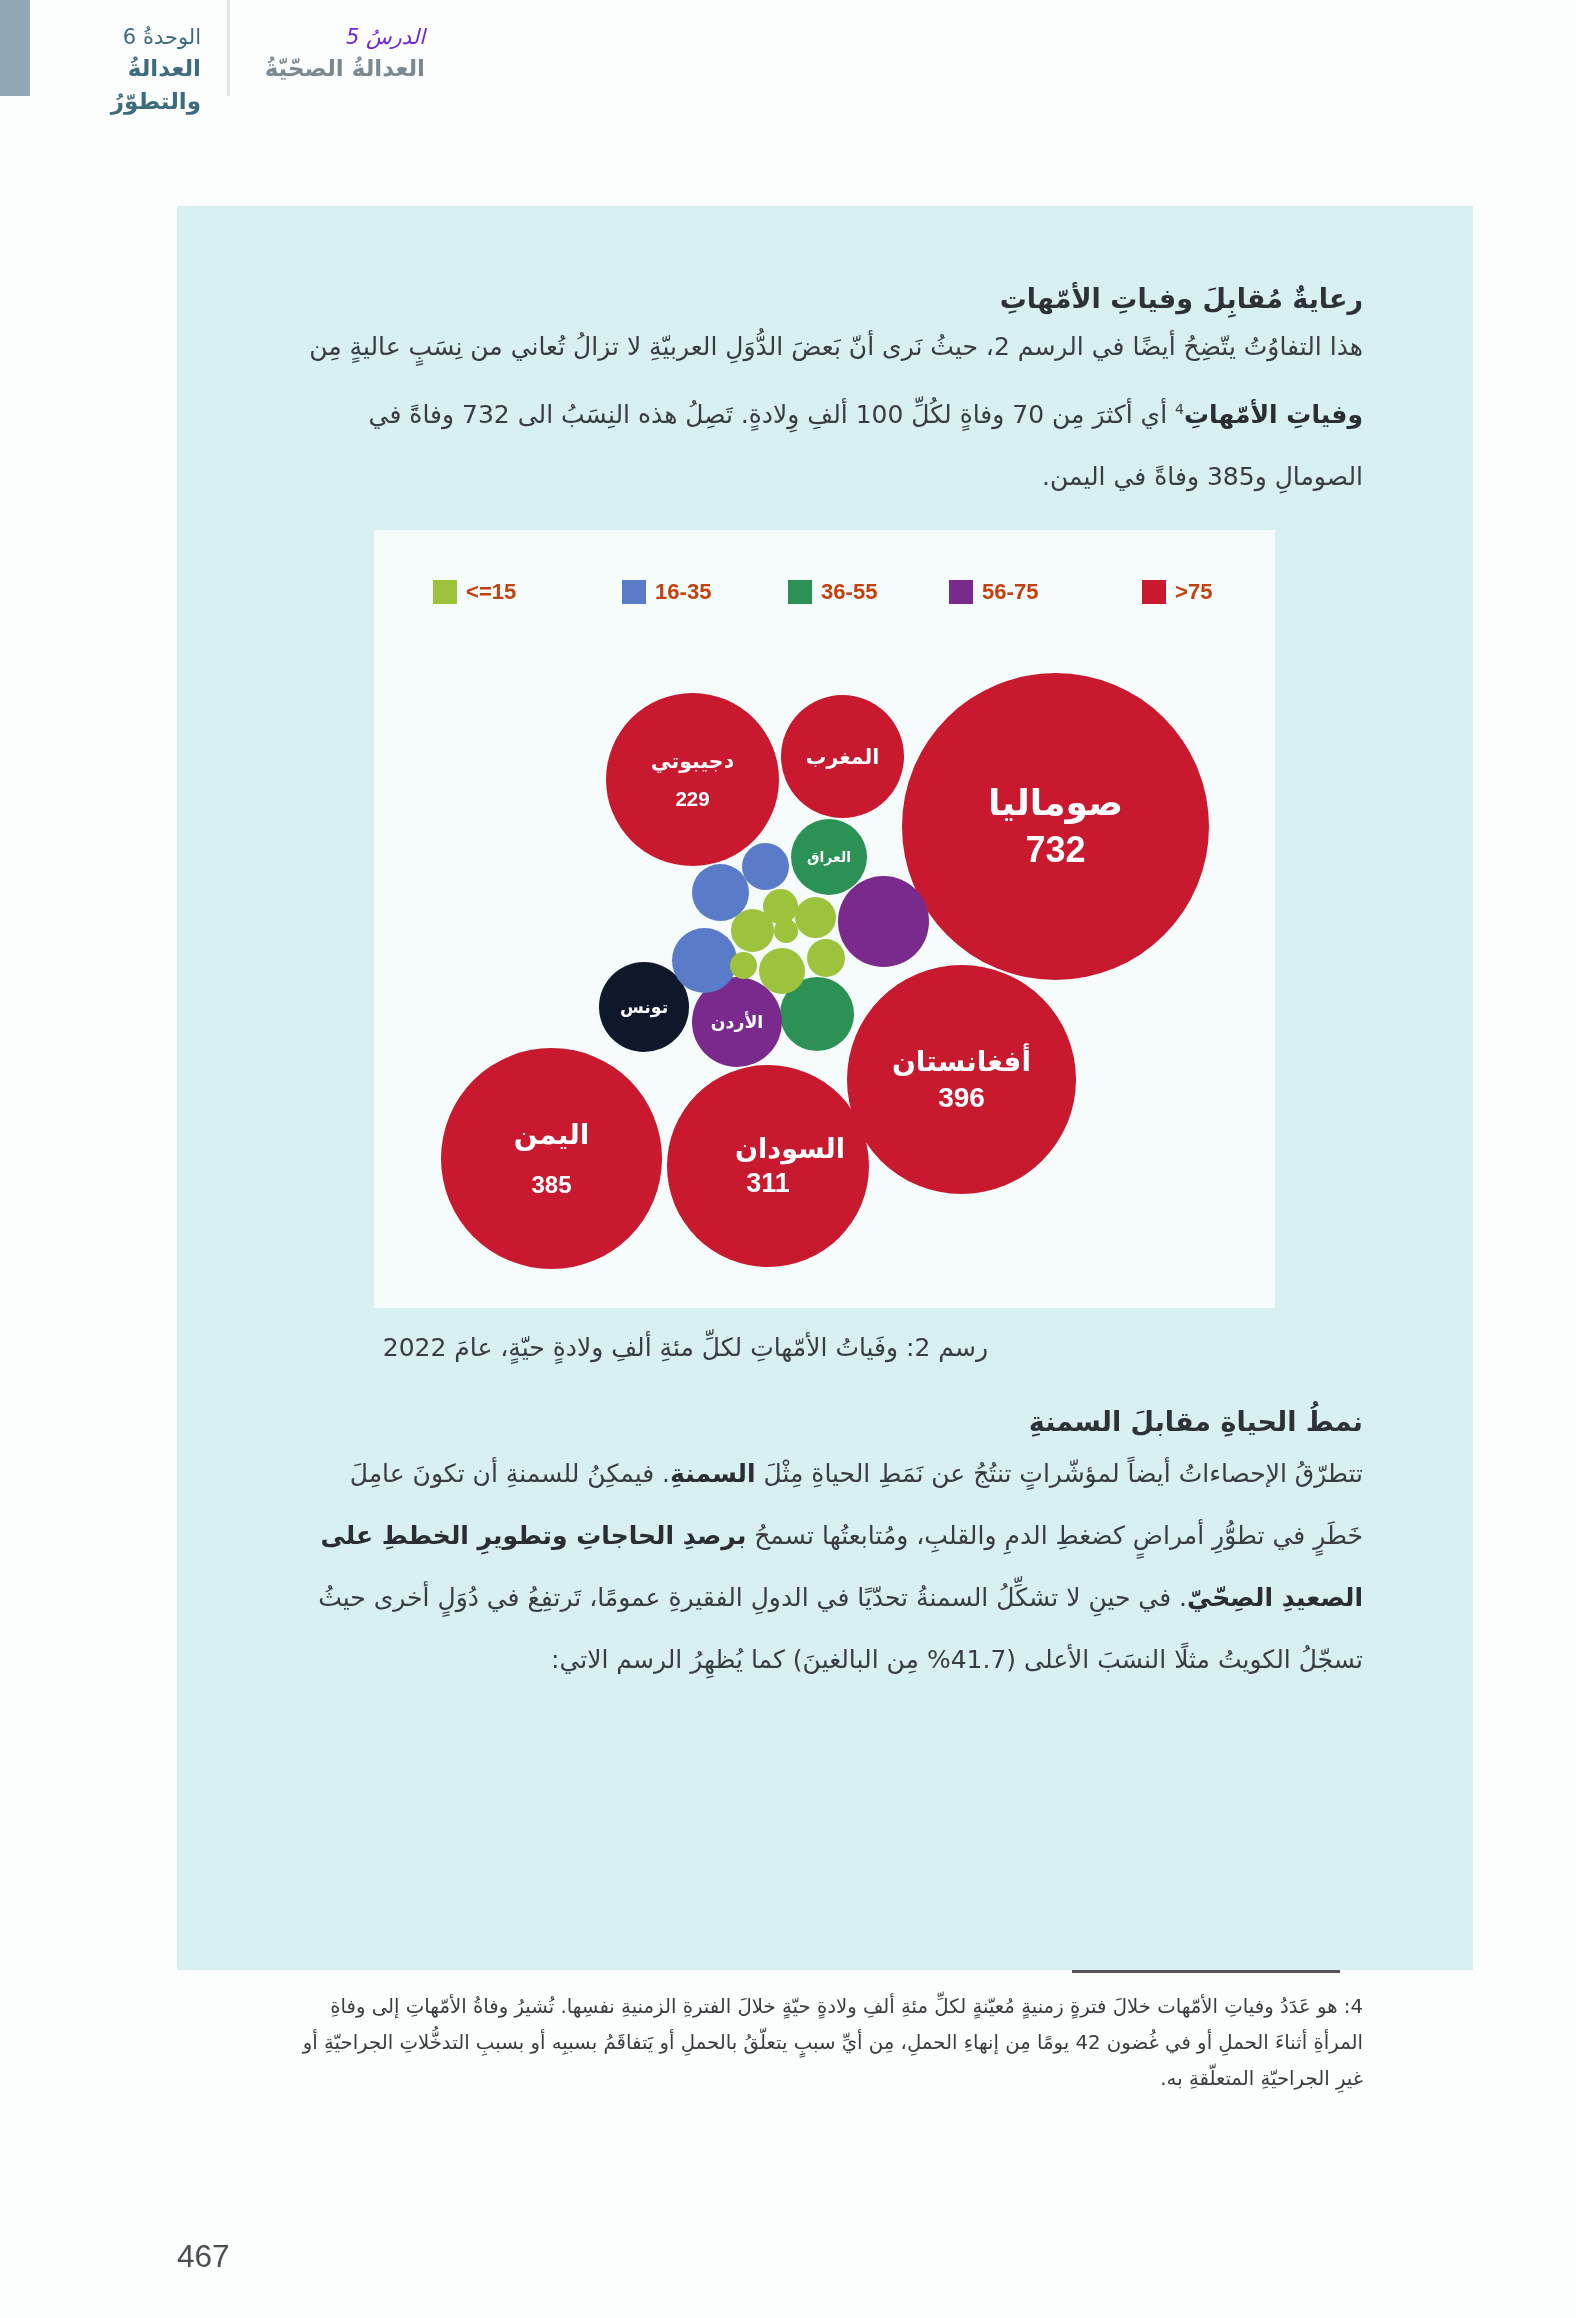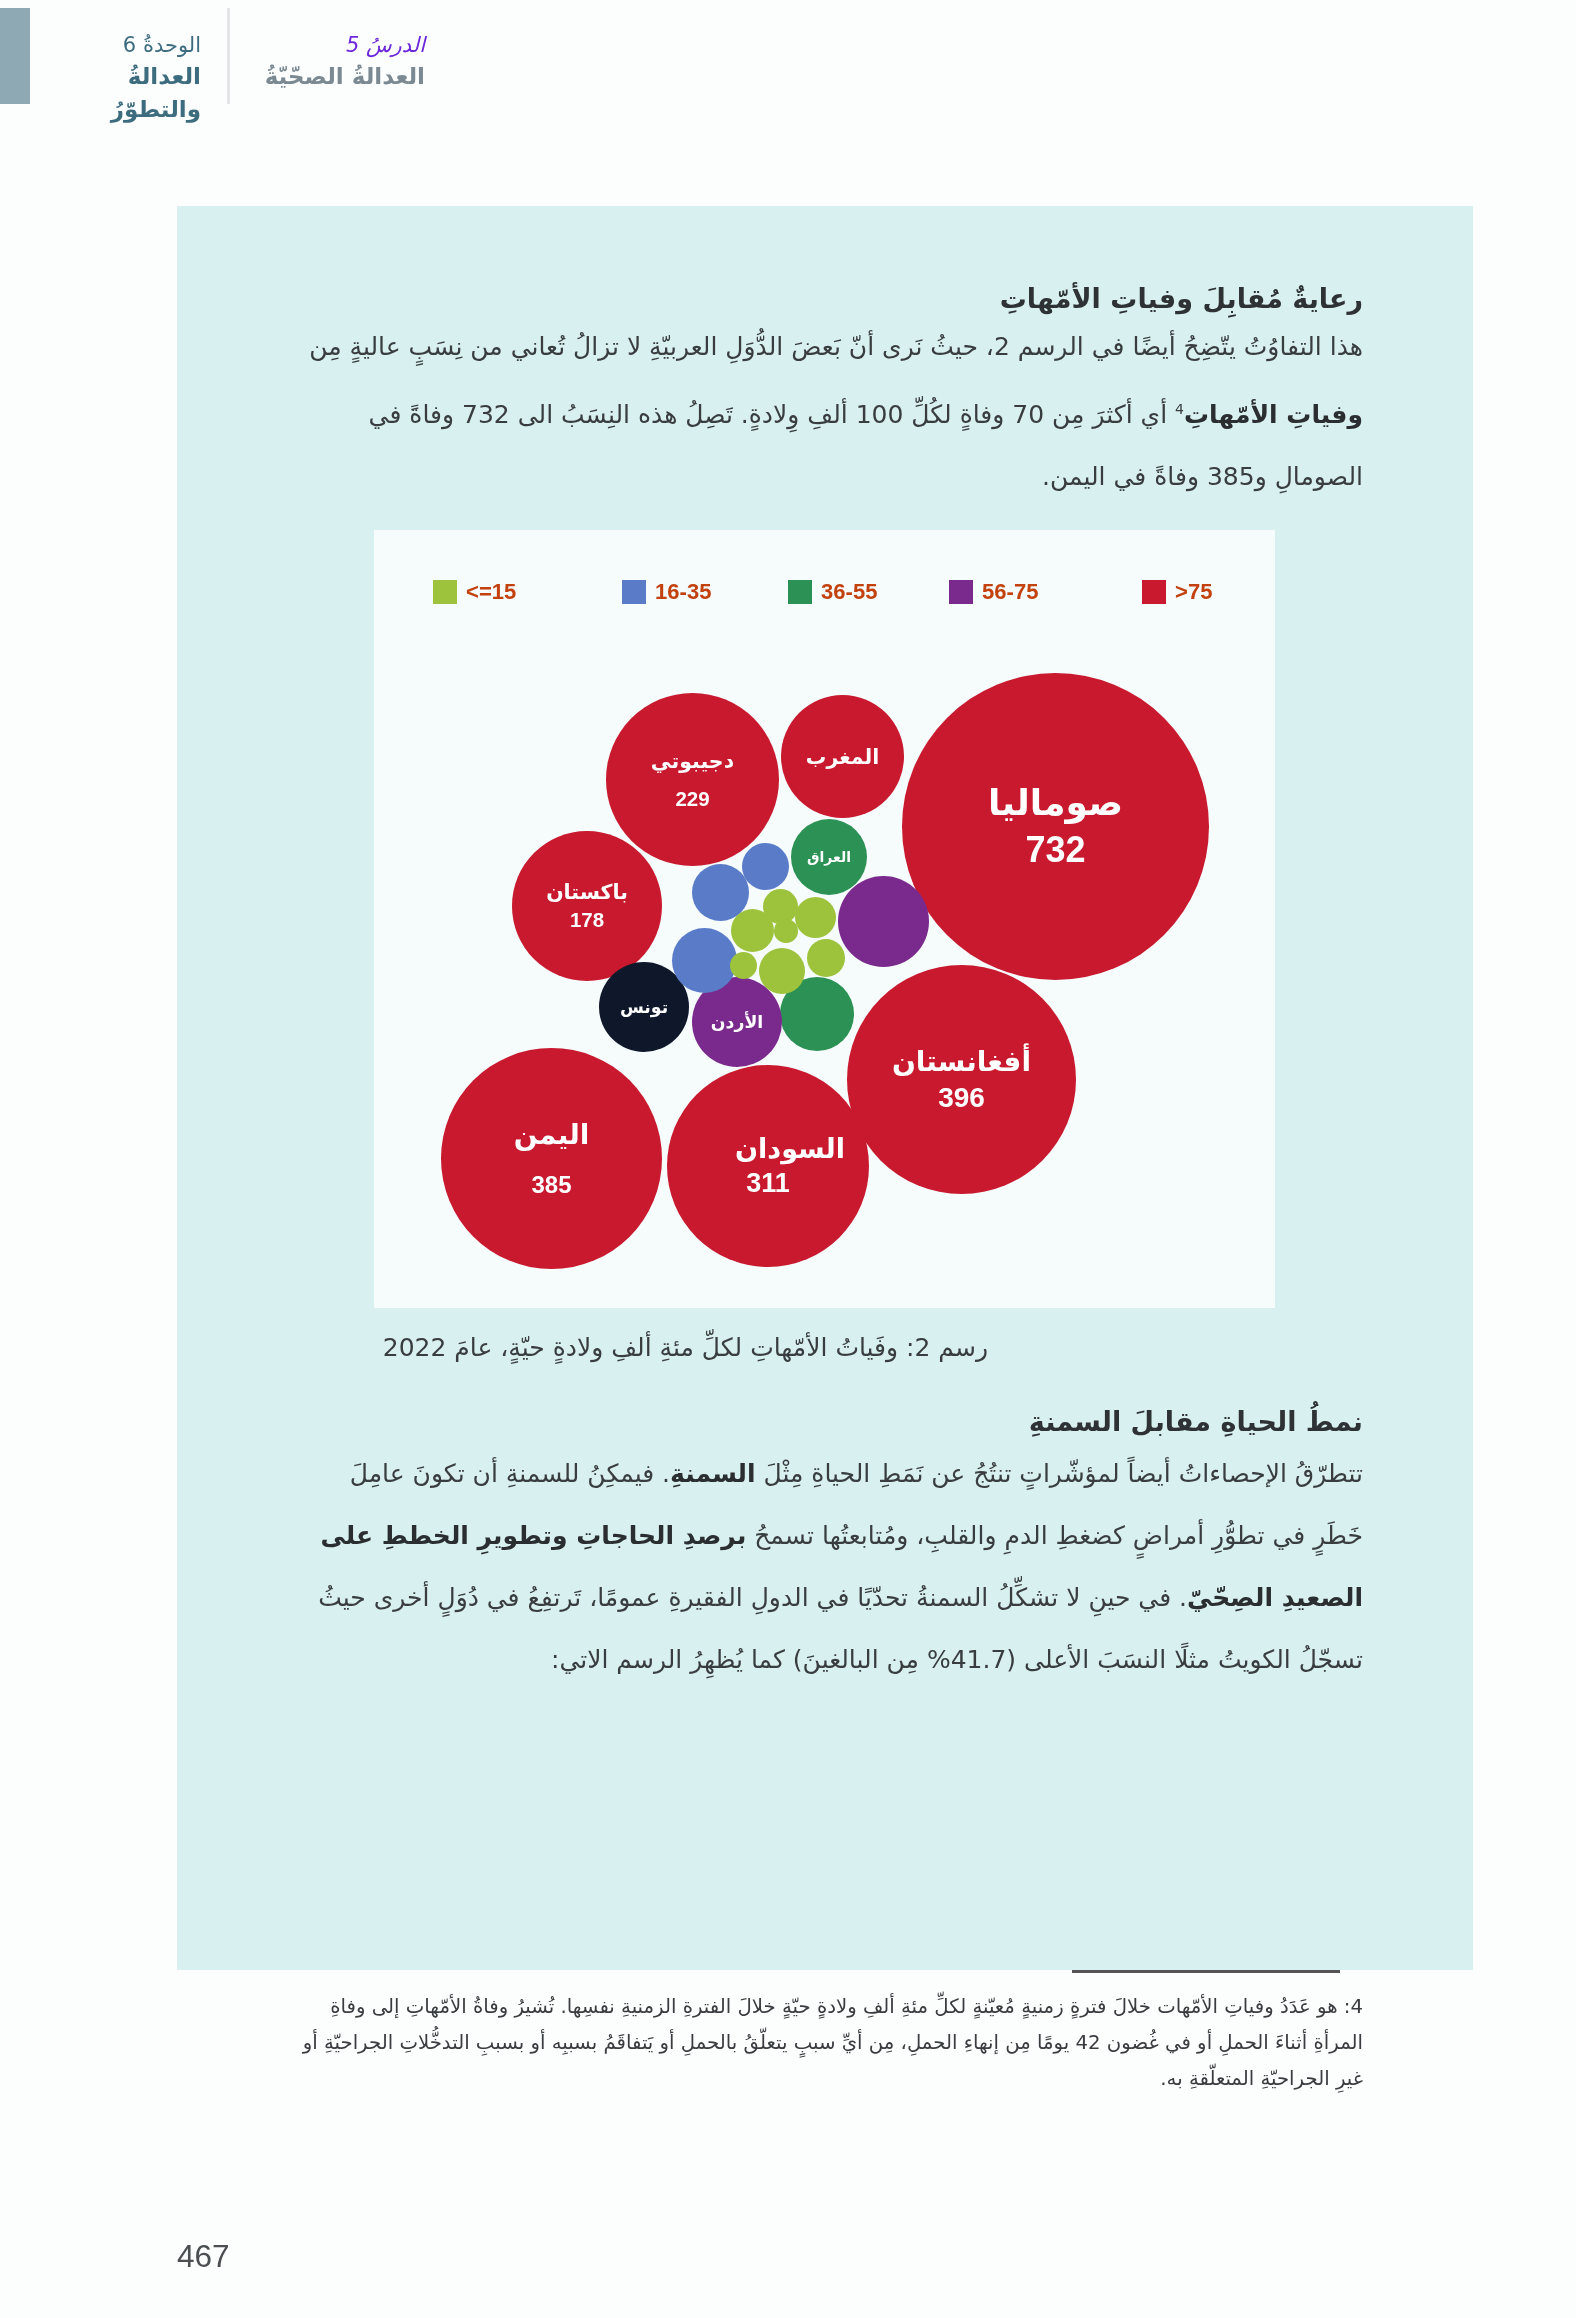--- a/index.html
+++ b/index.html
@@ -2,21 +2,21 @@
 <html lang="ar" style="font-size:12.6px"><head>
 <meta charset="utf-8">
 <style>
   html, body { margin:0; padding:0; }
   body {
     width:1576px; height:2319px; position:relative; overflow:hidden;
     background:#fcfefe;
     font-family:"DejaVu Sans","Liberation Sans",sans-serif;
     color:#3a3d40;
   }
-  .header { position:absolute; left:0; top:8px; width:473px; height:99px; }
+  .header { position:absolute; left:0; top:0; width:473px; height:99px; }
   .unit-bar { position:absolute; left:0; top:0; width:30px; height:96px; background:#8fa9b4; }
   .unit-block { position:absolute; left:43px; top:22px; width:158px; direction:rtl; text-align:right; }
   .lesson-block { position:absolute; left:244px; top:22px; width:181px; direction:rtl; text-align:right; }
   .hdr-divider { position:absolute; left:227px; top:0; width:3.2px; height:96px; background:#e3e6e7; }
   .hdr-small { font-size:21px; line-height:30px; color:#3e6c7f; }
   .lesson-block .hdr-small { color:#6d28d9;font-style:italic; }
   .hdr-big { font-size:23px; line-height:33px; font-weight:bold; color:#3e6c7f; }
   .lesson-block .hdr-big { color:#7b8a92; }
 
   .box { position:absolute; left:177px; top:206px; width:1296px; height:1764px; background:#d8f0ef; }
@@ -104,24 +104,20 @@
       <div class="bname" style="font-size:27px;margin-left:44px;">السودان</div>
       <div class="bval" style="font-size:27px;margin-top:4.7px;">311</div>
     </div>
     <div class="bubble" style="left:232px;top:163px;width:173px;height:173px;background:#c8192e;">
       <div class="bname" style="font-size:20.5px;">دجيبوتي</div>
       <div class="bval" style="font-size:20.5px;margin-top:14px;">229</div>
     </div>
     <div class="bubble" style="left:407px;top:165px;width:123px;height:123px;background:#c8192e;">
       <div class="bname" style="font-size:20.5px;">المغرب</div>
     </div>
-    <div class="bubble" style="left:138px;top:301px;width:150px;height:150px;background:#c8192e;">
-      <div class="bname" style="font-size:20.5px;">باكستان</div>
-      <div class="bval" style="font-size:20.5px;margin-top:3.2px;">178</div>
-    </div>
 
     <div class="bubble" style="left:417px;top:289px;width:76px;height:76px;background:#2b9154;">
       <div class="bname" style="font-size:14px;">العراق</div>
     </div>
     <div class="bubble" style="left:406px;top:447px;width:74px;height:74px;background:#2b9154;"></div>
 
     <div class="bubble" style="left:464px;top:346px;width:91px;height:91px;background:#7a2a8c;"></div>
     <div class="bubble" style="left:225px;top:432px;width:90px;height:90px;background:#0f172a;">
       <div class="bname" style="font-size:17.3px;">تونس</div>
     </div>

